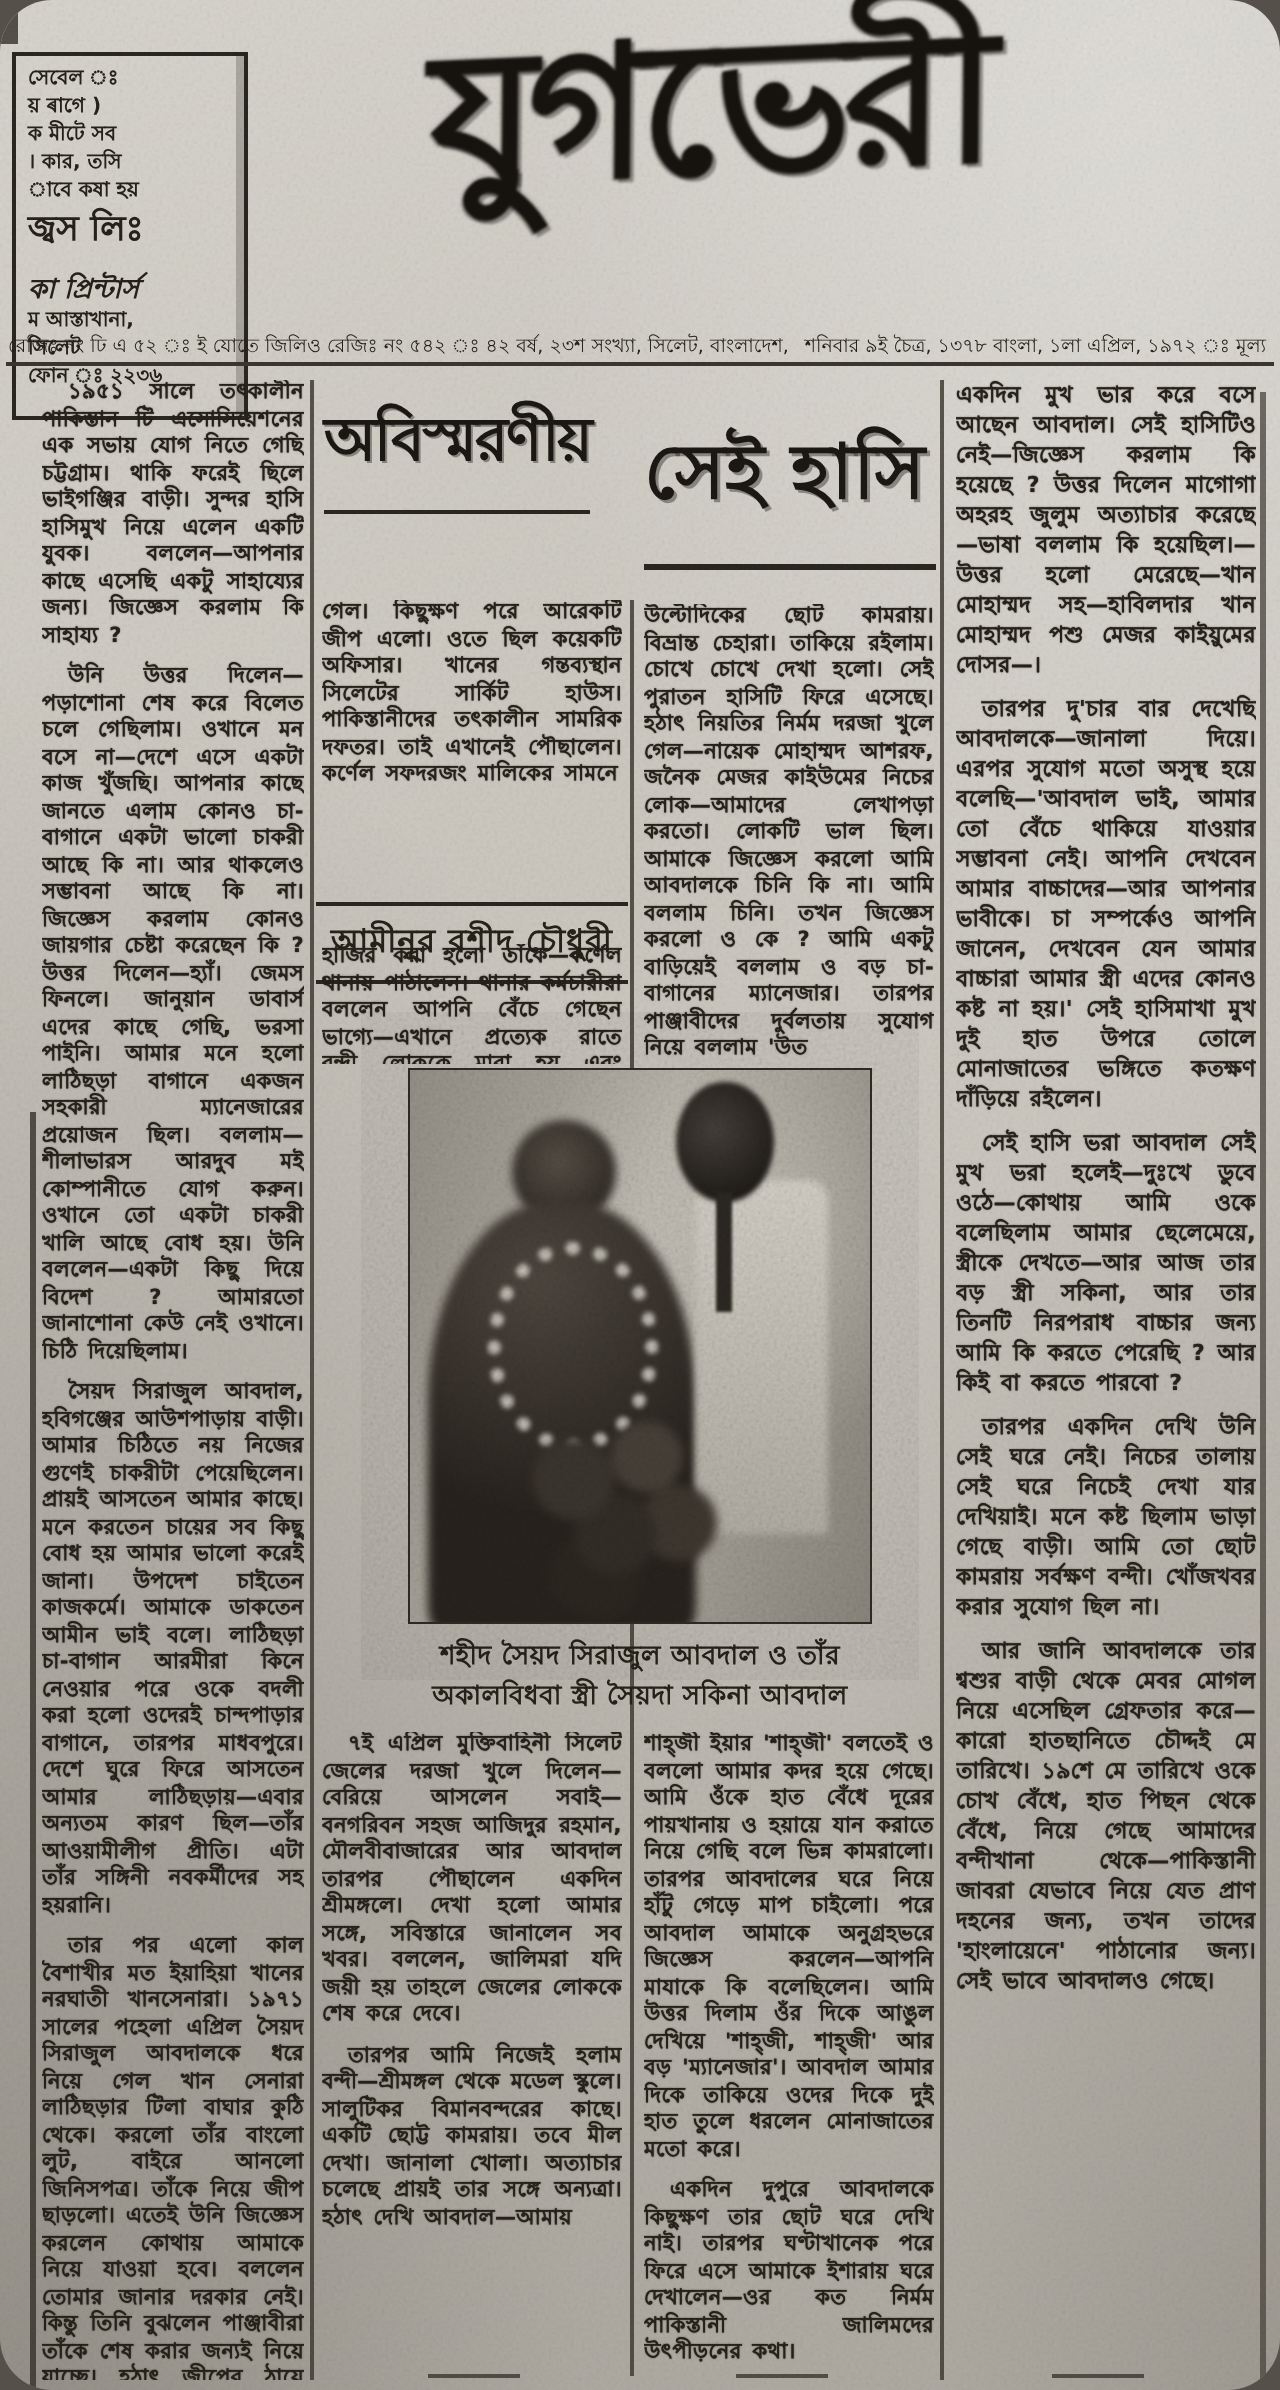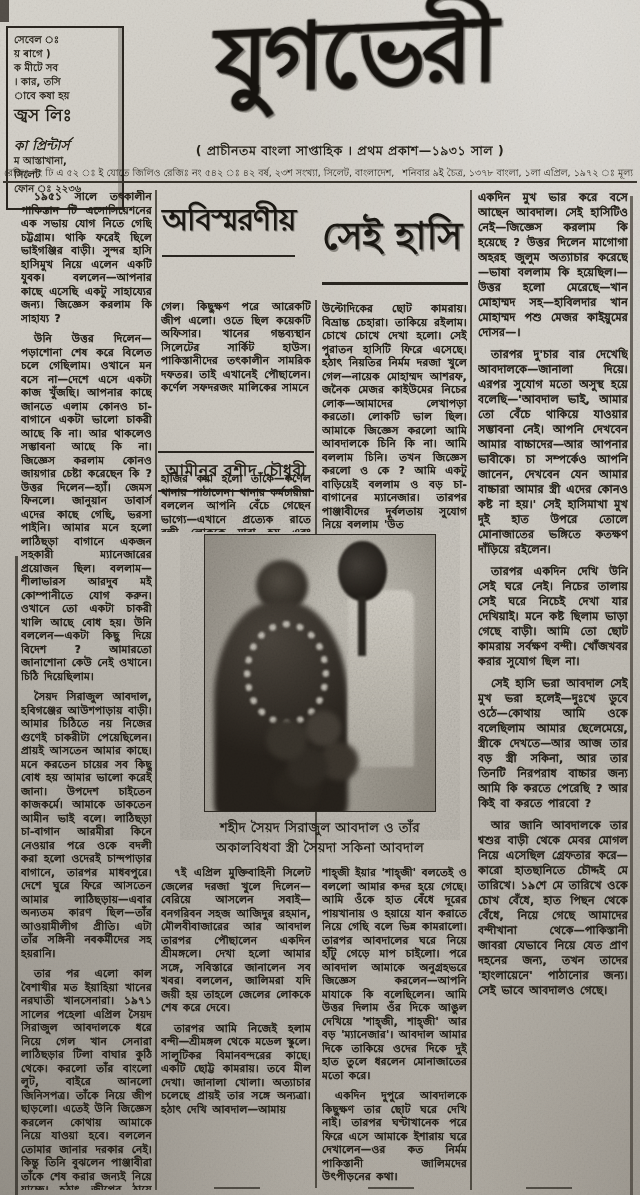--- a/index.html
+++ b/index.html
@@ -5,20 +5,21 @@
   html,body{margin:0;padding:0;background:#555049;}
   .page{
     position:relative;width:640px;height:1195px;overflow:hidden;
     font-family:"DejaVu Sans","Liberation Sans",sans-serif;
     background:
       radial-gradient(ellipse at 88% 6%, rgba(255,255,255,.30), rgba(255,255,255,0) 38%),
       radial-gradient(ellipse at 0% 102%, rgba(42,38,31,.30), rgba(42,38,31,0) 52%),
       radial-gradient(ellipse at 104% 100%, rgba(42,38,31,.22), rgba(42,38,31,0) 40%),
       linear-gradient(160deg,#d8d5ce 0%,#cdc9c1 35%,#c8c4bc 62%,#beb9b0 100%);
     color:#262219;
+    border-radius:26px;
   }
   
   .masthead-title{
     position:absolute;left:150px;top:-14px;width:410px;text-align:center;
     font-size:92px;font-weight:900;letter-spacing:-4px;line-height:1.5;
     color:#16130f;transform:rotate(-2.5deg) skewX(-3deg);
     text-shadow:2px 2px 0 rgba(22,19,15,.35),-1px 1px 0 rgba(22,19,15,.3),0 0 2px rgba(22,19,15,.5);
     filter:blur(.4px);
   }
   .masthead-subtitle{
@@ -125,21 +126,20 @@
     <p>। কার, তসি</p>
     <p>াবে কষা হয়</p>
     <p class="big">জ্বস লিঃ</p>
     <p class="brand">কা প্রিন্টার্স</p>
     <p>ম আস্তাখানা,</p>
     <p>সিলেট</p>
     <p>ফোন ঃ ২২৩৬</p>
   </div>
 
   <div class="masthead-title">যুগভেরী</div>
-  <div class="masthead-subtitle">( প্রাচীনতম বাংলা সাপ্তাহিক ।   প্রথম প্রকাশ—১৯৩১ সাল )</div>
 
   <div class="dateline">
     <span>রেজিঃ নং ঢি এ ৫২ ঃ ই যোতে জিলিও রেজিঃ নং ৫৪২ ঃ ৪২ বর্ষ, ২৩শ সংখ্যা, সিলেট, বাংলাদেশ,</span>
     <span>শনিবার ৯ই চৈত্র, ১৩৭৮ বাংলা, ১লা এপ্রিল, ১৯৭২ ঃ  মূল্য ২০ পয়সা ঃ</span>
   </div>
   <div class="dateline-rule"></div>
 
   <div class="vsep sep1"></div>
   <div class="vsep sep2"></div>
   <div class="vsep sep3"></div>
@@ -188,22 +188,22 @@
   </div>
 
   <div class="col col3-bottom">
     <p class="noindent">শাহ্‌জী ইয়ার 'শাহ্‌জী' বলতেই ও বললো আমার কদর হয়ে গেছে। আমি ওঁকে হাত বেঁধে দূরের পায়খানায় ও হয়ায়ে যান করাতে নিয়ে গেছি বলে ভিন্ন কামরালো। তারপর আবদালের ঘরে নিয়ে হাঁটু গেড়ে মাপ চাইলো। পরে আবদাল আমাকে অনুগ্রহভরে জিজ্ঞেস করলেন—আপনি মাযাকে কি বলেছিলেন। আমি উত্তর দিলাম ওঁর দিকে আঙুল দেখিয়ে 'শাহ্‌জী, শাহ্‌জী' আর বড় 'ম্যানেজার'। আবদাল আমার দিকে তাকিয়ে ওদের দিকে দুই হাত তুলে ধরলেন মোনাজাতের মতো করে।</p>
     <p>একদিন দুপুরে আবদালকে কিছুক্ষণ তার ছোট ঘরে দেখি নাই। তারপর ঘণ্টাখানেক পরে ফিরে এসে আমাকে ইশারায় ঘরে দেখালেন—ওর কত নির্মম পাকিস্তানী জালিমদের উৎপীড়নের কথা।</p>
   </div>
 
   <div class="col col4">
     <p class="noindent">একদিন মুখ ভার করে বসে আছেন আবদাল। সেই হাসিটিও নেই—জিজ্ঞেস করলাম কি হয়েছে ? উত্তর দিলেন মাগোগা অহরহ জুলুম অত্যাচার করেছে—ভাষা বললাম কি হয়েছিল।—উত্তর হলো মেরেছে—খান মোহাম্মদ সহ—হাবিলদার খান মোহাম্মদ পশু মেজর কাইয়ুমের দোসর—।</p>
     <p>তারপর দু'চার বার দেখেছি আবদালকে—জানালা দিয়ে। এরপর সুযোগ মতো অসুস্থ হয়ে বলেছি—'আবদাল ভাই, আমার তো বেঁচে থাকিয়ে যাওয়ার সম্ভাবনা নেই। আপনি দেখবেন আমার বাচ্চাদের—আর আপনার ভাবীকে। চা সম্পর্কেও আপনি জানেন, দেখবেন যেন আমার বাচ্চারা আমার স্ত্রী এদের কোনও কষ্ট না হয়।' সেই হাসিমাখা মুখ দুই হাত উপরে তোলে মোনাজাতের ভঙ্গিতে কতক্ষণ দাঁড়িয়ে রইলেন।</p>
+    <p>সেই হাসি ভরা আবদাল সেই মুখ ভরা হলেই—দুঃখে ডুবে ওঠে—কোথায় আমি ওকে বলেছিলাম আমার ছেলেমেয়ে, স্ত্রীকে দেখতে—আর আজ তার বড় স্ত্রী সকিনা, আর তার তিনটি নিরপরাধ বাচ্চার জন্য আমি কি করতে পেরেছি ? আর কিই বা করতে পারবো ?</p>
     <p>তারপর একদিন দেখি উনি সেই ঘরে নেই। নিচের তালায় সেই ঘরে নিচেই দেখা যার দেখিয়াই। মনে কষ্ট ছিলাম ভাড়া গেছে বাড়ী। আমি তো ছোট কামরায় সর্বক্ষণ বন্দী। খোঁজখবর করার সুযোগ ছিল না।</p>
-    <p>সেই হাসি ভরা আবদাল সেই মুখ ভরা হলেই—দুঃখে ডুবে ওঠে—কোথায় আমি ওকে বলেছিলাম আমার ছেলেমেয়ে, স্ত্রীকে দেখতে—আর আজ তার বড় স্ত্রী সকিনা, আর তার তিনটি নিরপরাধ বাচ্চার জন্য আমি কি করতে পেরেছি ? আর কিই বা করতে পারবো ?</p>
     <p>আর জানি আবদালকে তার শ্বশুর বাড়ী থেকে মেবর মোগল নিয়ে এসেছিল গ্রেফতার করে—কারো হাতছানিতে চৌদ্দই মে তারিখে। ১৯শে মে তারিখে ওকে চোখ বেঁধে, হাত পিছন থেকে বেঁধে, নিয়ে গেছে আমাদের বন্দীখানা থেকে—পাকিস্তানী জাবরা যেভাবে নিয়ে যেত প্রাণ দহনের জন্য, তখন তাদের 'হাংলায়েনে' পাঠানোর জন্য। সেই ভাবে আবদালও গেছে।</p>
   </div>
 
   <div class="end-dash ed2"></div>
   <div class="end-dash ed3"></div>
   <div class="end-dash ed4"></div>
 
   <svg class="grain" width="640" height="1195" aria-hidden="true">
     <filter id="grainf">
       <feTurbulence type="fractalNoise" baseFrequency="0.55" numOctaves="2" stitchTiles="stitch"></feTurbulence>

